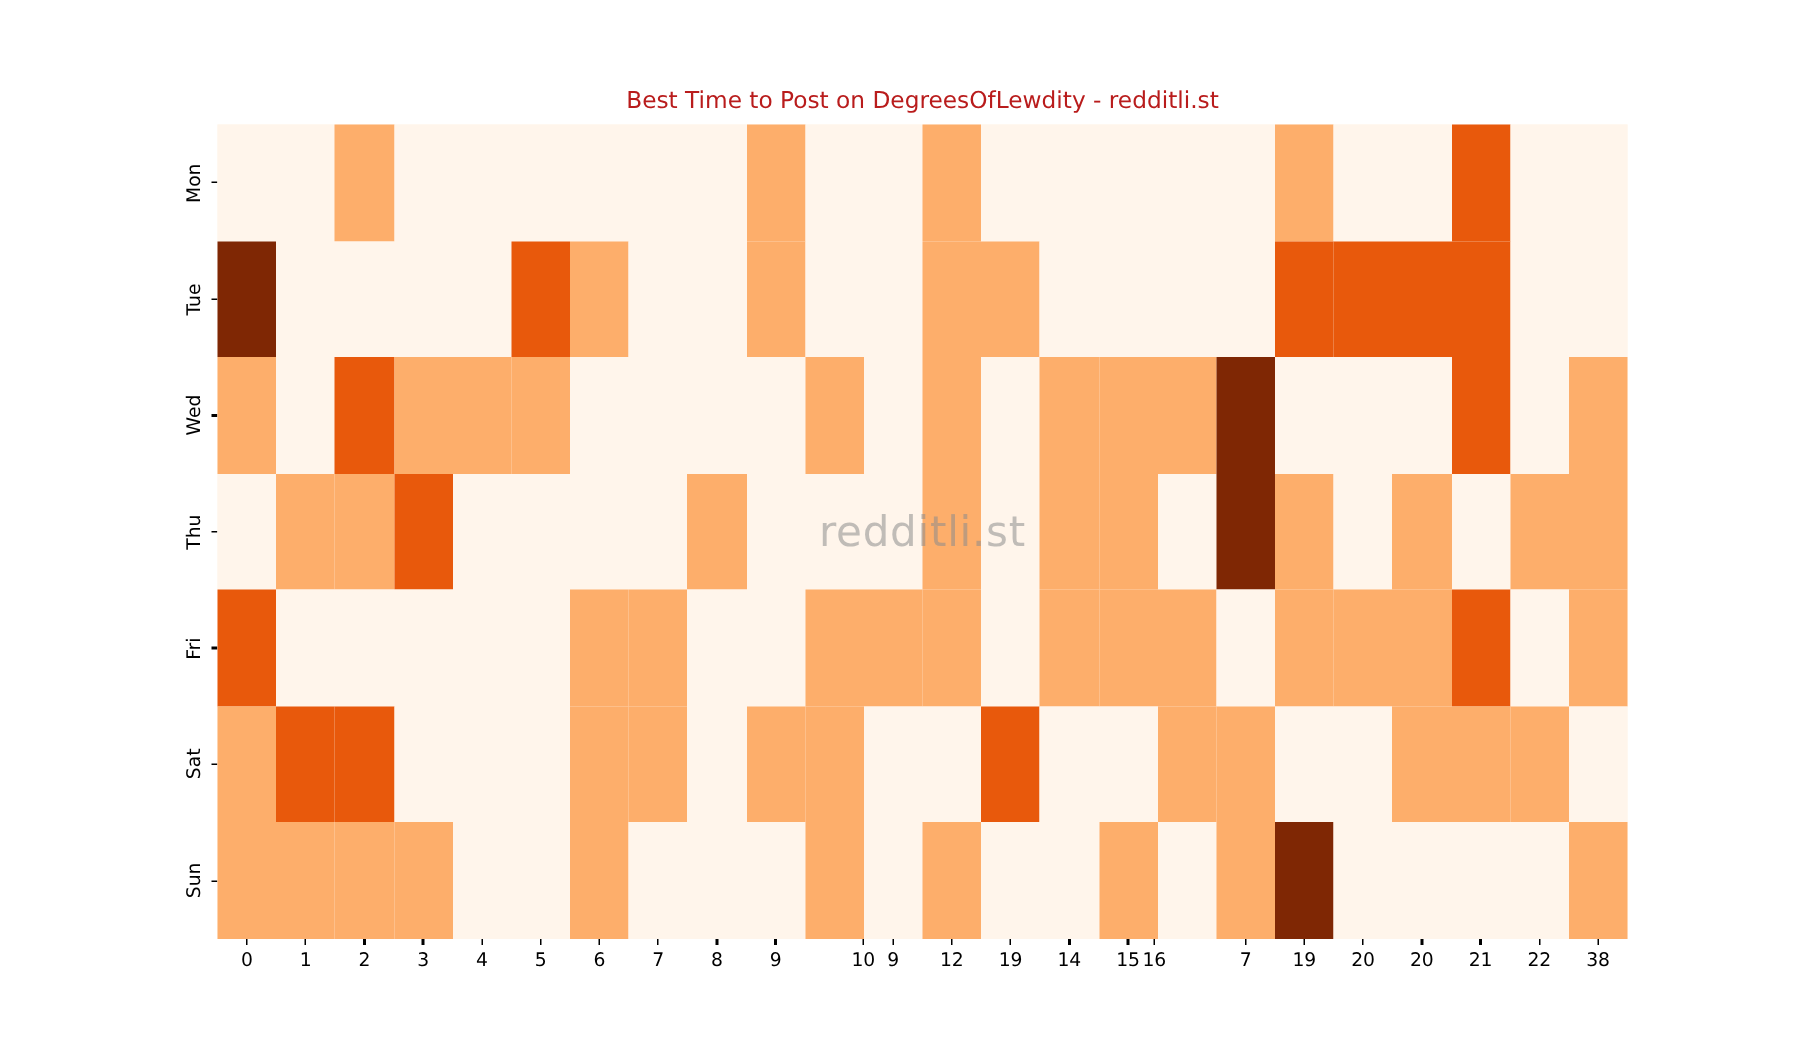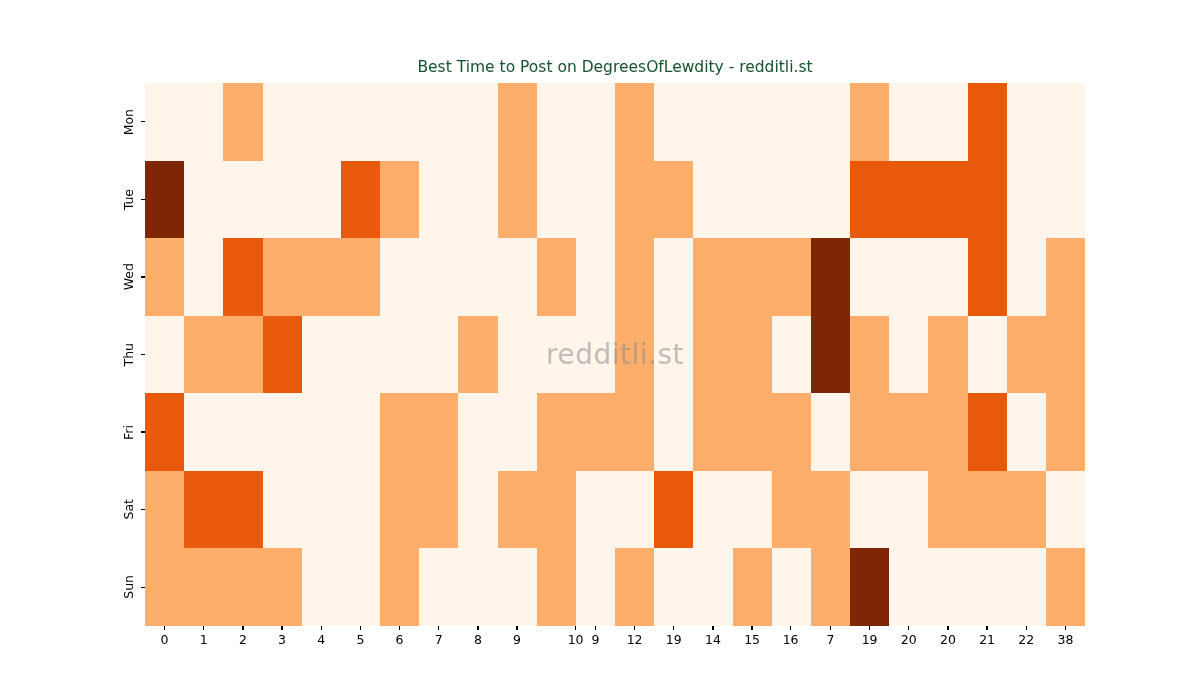--- a/index.html
+++ b/index.html
@@ -20,21 +20,21 @@
     width: 1200px;
     height: 700px;
   }
   #chart-title {
     position: absolute;
     left: 145px;
     top: 58px;
     width: 940px;
     text-align: center;
     font-size: 15.5px;
-    color: #14532d;
+    color: #b91c1c;
     white-space: nowrap;
   }
   #plot-area {
     position: absolute;
     left: 145px;
     top: 83px;
     width: 940px;
     height: 543px;
     background: #fff5eb;
   }
@@ -392,21 +392,21 @@
         <div class="xlabel">19</div>
       </div>
       <div class="xcol" style="left: 548.333px; width: 39.1667px;">
         <div class="xtickmark"></div>
         <div class="xlabel">14</div>
       </div>
       <div class="xcol" style="left: 587.5px; width: 39.1667px;">
         <div class="xtickmark"></div>
         <div class="xlabel">15</div>
       </div>
-      <div class="xcol" style="left: 626px; width: 39.1667px; text-align: center;">
+      <div class="xcol" style="left: 605px; width: 39.1667px; text-align: center;">
         <div class="xtickmark"></div>
         <div class="xlabel">16</div>
       </div>
       <div class="xcol" style="left: 665.833px; width: 39.1667px;">
         <div class="xtickmark"></div>
         <div class="xlabel">7</div>
       </div>
       <div class="xcol" style="left: 705px; width: 39.1667px;">
         <div class="xtickmark"></div>
         <div class="xlabel">19</div>

